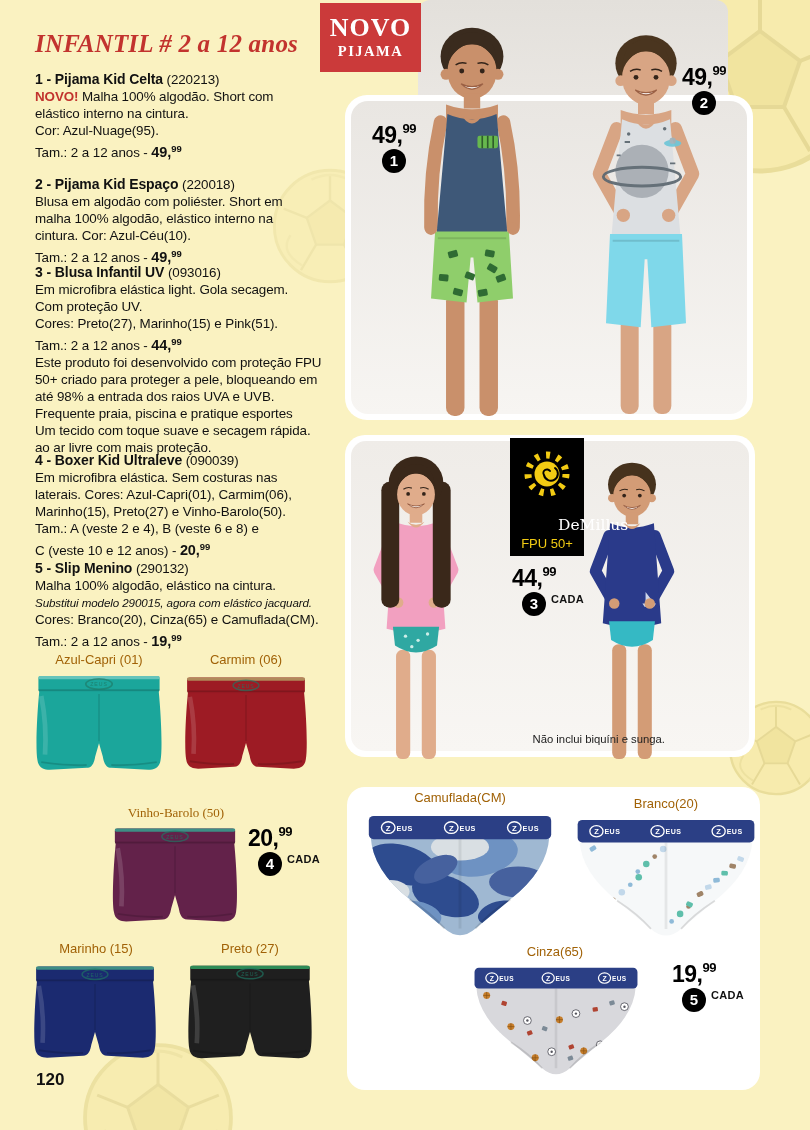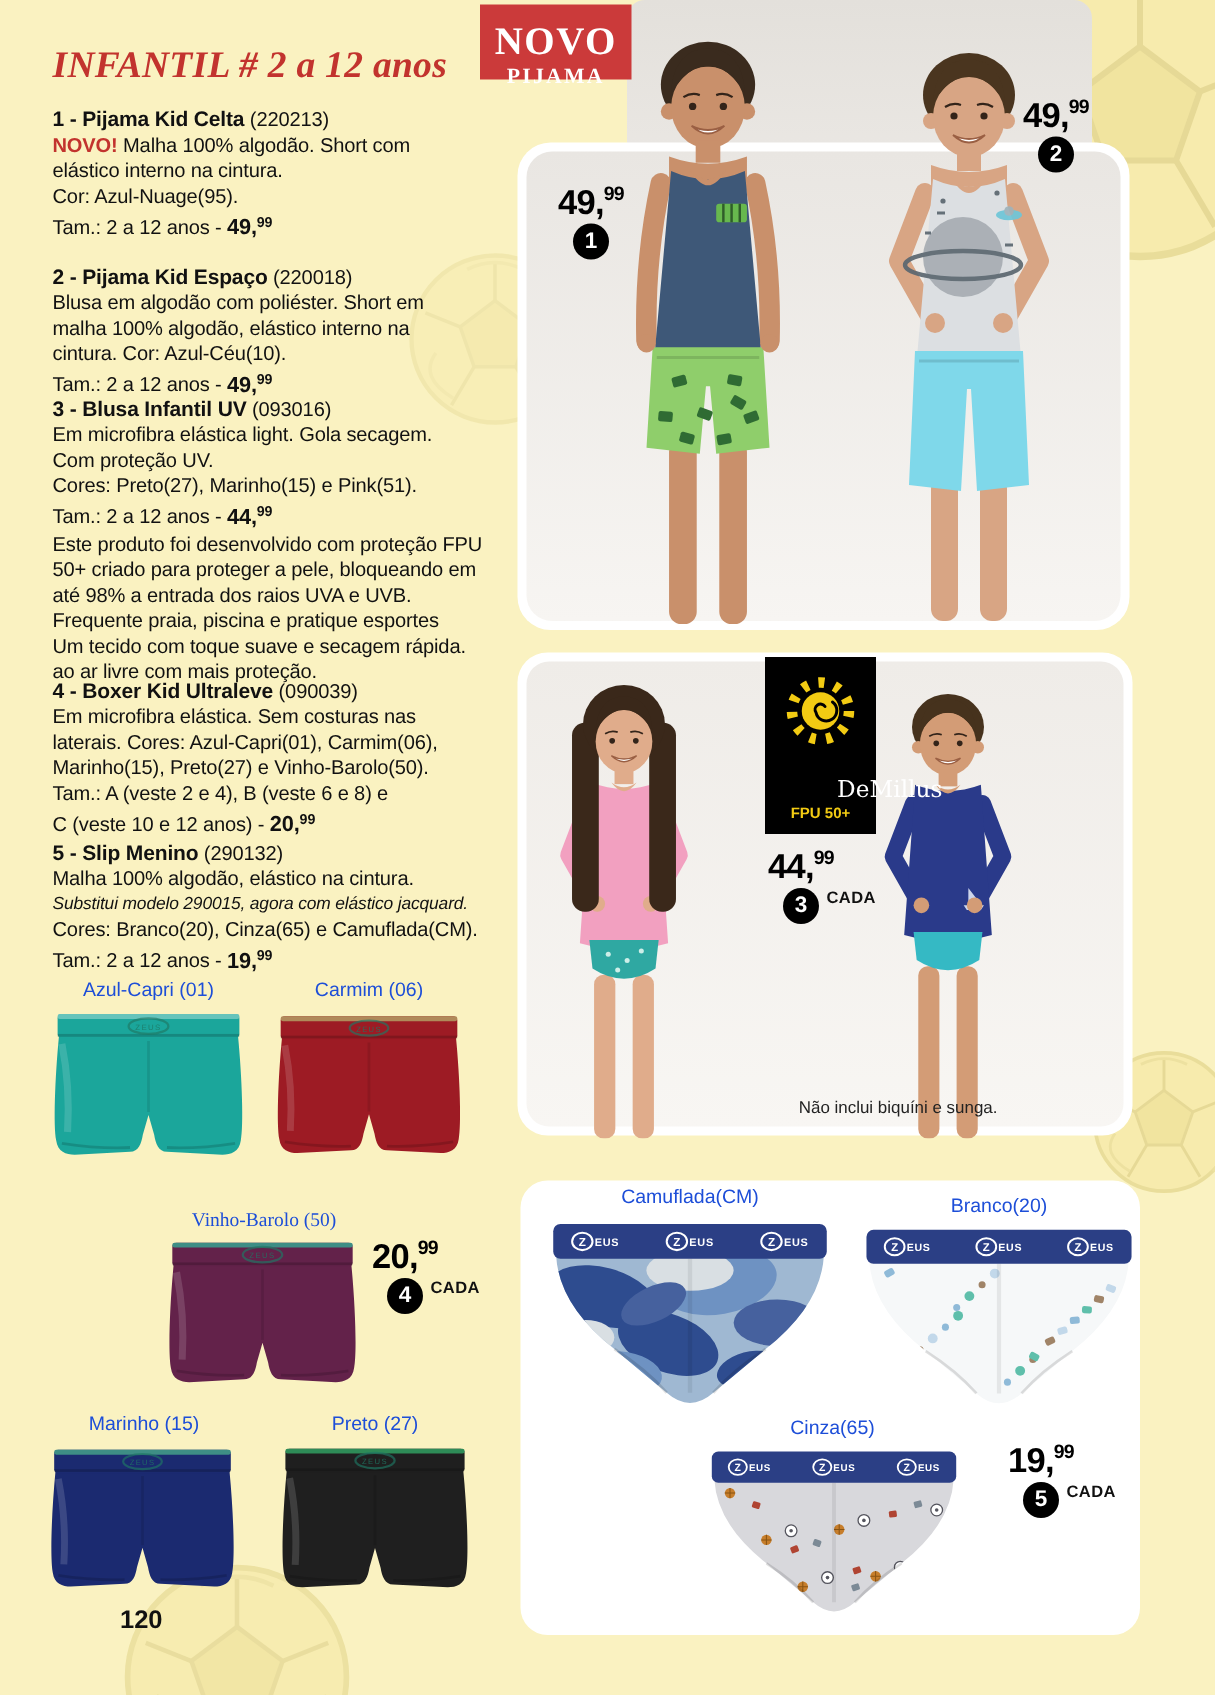--- a/index.html
+++ b/index.html
@@ -33,21 +33,21 @@
     background:linear-gradient(#E3E0DB,#EAE7E3); border-radius:12px 12px 0 0; z-index:2;}
   #card2{left:345px; top:435px; width:410px; height:322px; border-radius:20px;}
   #card2 .photo{position:absolute; left:6px; top:6px; right:6px; bottom:6px;
     border-radius:15px; background:linear-gradient(#EFECE8,#F8F6F3);}
   #card3{left:347px; top:787px; width:413px; height:303px; border-radius:18px;}
 
   .kid{position:absolute; z-index:4; pointer-events:none;}
 
   
   .novo-badge{
-    position:absolute; left:320px; top:3px; width:101px; height:50px; z-index:5;
+    position:absolute; left:320px; top:3px; width:101px; height:69px; z-index:5;
     background:#CB3A3A; color:#fff; text-align:center;
     font-family:"Liberation Serif", serif; font-weight:bold;
   }
   .novo-badge .l1{font-size:26px; letter-spacing:1px; margin-top:10px;}
   .novo-badge .l2{font-size:14.5px; letter-spacing:1.5px; margin-top:0px;}
 
   
   .price-tag{position:absolute; z-index:5;}
   .price-row{font-weight:bold; font-size:23px; line-height:22px; color:#000; letter-spacing:-0.5px;}
   .price-row sup{font-size:13px; position:relative; top:-1px;}
@@ -55,29 +55,29 @@
   .num-circle{width:24px; height:24px; border-radius:50%; background:#000; color:#fff;
     font-weight:bold; font-size:15px; text-align:center; line-height:24px; margin-left:10px;}
   .cada{font-weight:bold; font-size:11px; margin-left:5px; margin-top:1px; letter-spacing:0.3px;}
   #tag1{left:372px; top:119px;} #tag2{left:682px; top:61px;}
   #tag3{left:512px; top:562px;} #tag4{left:248px; top:822px;} #tag5{left:672px; top:958px;}
 
   
   .dm-logo{position:absolute; left:510px; top:438px; width:74px; height:118px;
     background:#000; z-index:5; text-align:center;}
   .dm-brand{color:#fff; font-family:"DejaVu Serif", serif; font-size:15.5px; margin-top:2px;margin-left:48px;}
-  .dm-sub{color:#F2CB13; font-weight:bold; font-size:10px; margin-top:2px;}
+  .dm-sub{color:#F2CB13; font-weight:normal; font-size:13px; margin-top:2px;}
 
   .photo-note{position:absolute; left:415px; top:733px; width:250px; z-index:5;
     font-size:11.3px; color:#222; text-align:right;}
 
   
-  .shot-label{position:absolute; z-index:3; font-size:13px; text-align:center; color:#1d4ed8;}
+  .shot-label{position:absolute; z-index:3; font-size:13px; text-align:center; color:#a16207;}
   .shot{position:absolute; z-index:3;}
-  .page-number{position:absolute; left:36px; top:1070px; z-index:3; font-weight:bold; font-size:17px;margin-left:44px;}
+  .page-number{position:absolute; left:36px; top:1070px; z-index:3; font-weight:bold; font-size:17px;}
 </style>
 </head>
 <body>
 
 <div class="page" style="background: rgb(250, 242, 193); padding-left: 44px;">
 
   <div class="ball" id="ballA" style="left:660px;top:-25px;width:200px;height:200px;"><svg viewBox="0 0 100 100" width="100%" height="100%">
     <circle cx="50" cy="50" r="48" fill="#F7EBAD" stroke="#E9DD9A" stroke-width="2.5"></circle>
     <path d="M50,28 L70,43 L62,66 L38,66 L30,43 Z" fill="#F1E49F" stroke="#E6D996" stroke-width="2"></path>
     <path d="M50,28 L50,6 M70,43 L90,35 M62,66 L75,88 M38,66 L25,88 M30,43 L10,35" stroke="#E6D996" stroke-width="2" fill="none"></path>

